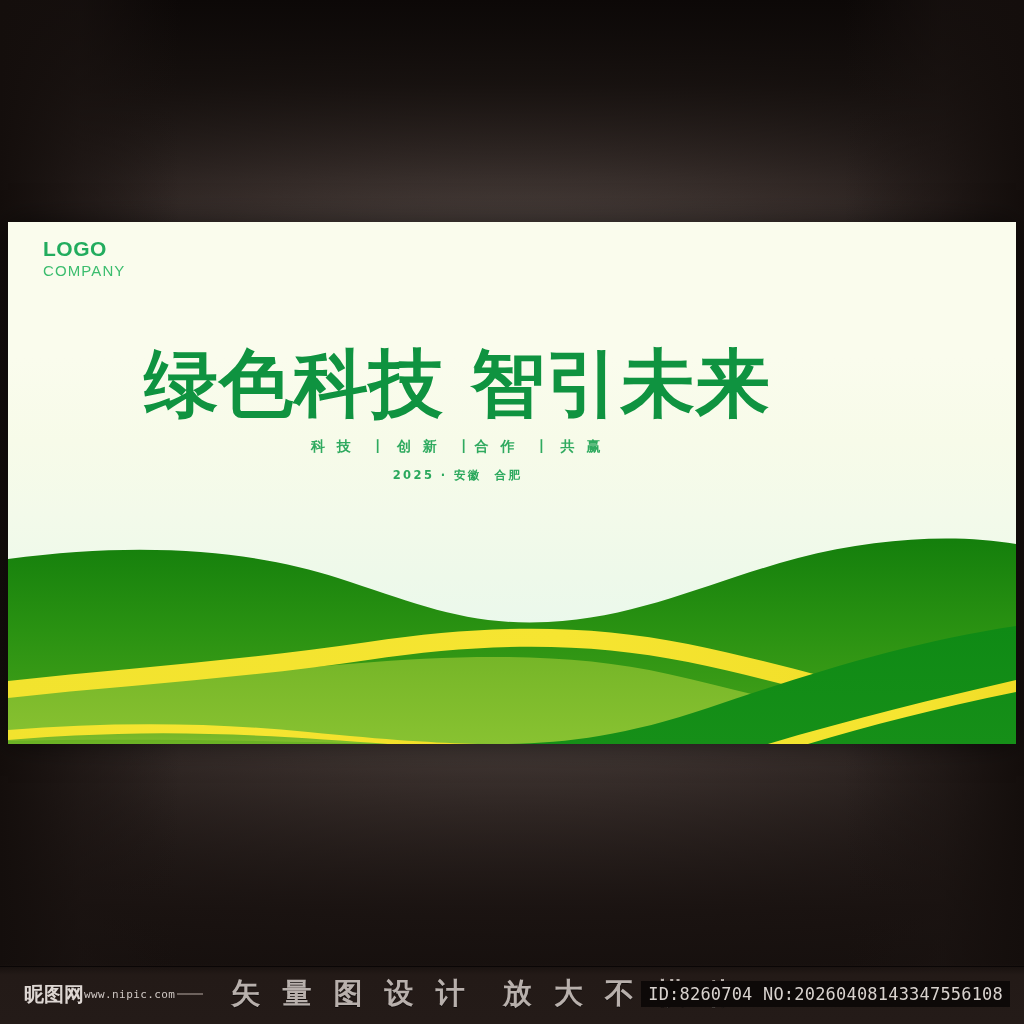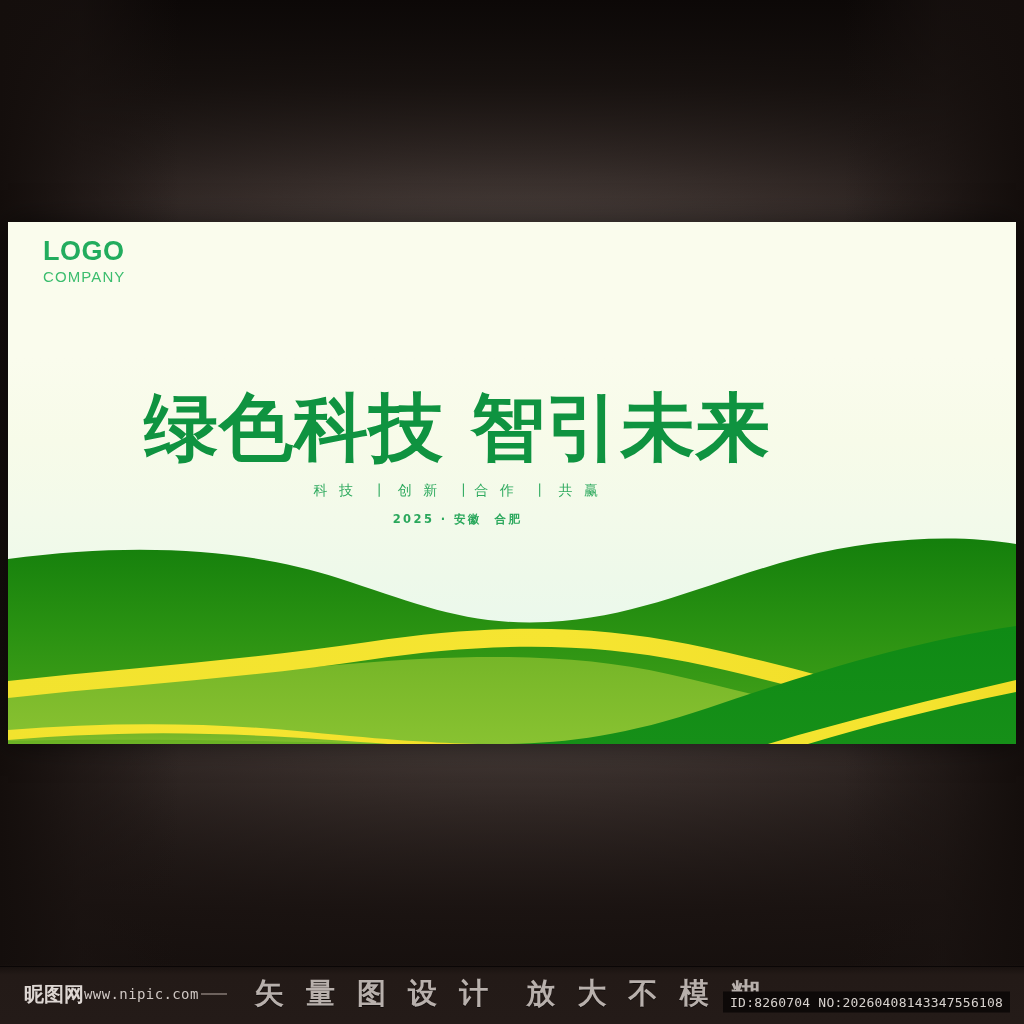--- a/index.html
+++ b/index.html
@@ -42,44 +42,45 @@
     box-shadow:0 0 26px rgba(0,0,0,.55);
   }
   #banner-svg{ position:absolute; left:0; top:0; width:1008px; height:522px; }
 
   
   #logo{
     position:absolute; left:35px; top:16px; z-index:5;
     line-height:1;
   }
   #logo-main{
-    font-size:27px; font-weight:bold; letter-spacing:.5px;
+    font-size:21px; font-weight:bold; letter-spacing:.5px;
     color:#22ac5e; font-family:"Liberation Sans",sans-serif;
   }
   #logo-sub{
     margin-top:4px;
     font-size:15px; letter-spacing:1.1px; color:#3bbd6e;
     font-family:"Liberation Sans",sans-serif;
   }
 
   
   #headline-wrap{
-    position:absolute; left:0; top:124px; width:899px; z-index:5; text-align:center;margin-top:44px;
+    position:absolute; left:0; top:124px; width:899px; z-index:5; text-align:center;
   }
   #headline{
     font-size:74px; font-weight:bold; color:#0f9340;
     letter-spacing:1px; line-height:1;
     font-family:"DejaVu Sans","Liberation Sans",sans-serif;
     white-space:pre;
   }
   #subline{
     margin-top:18px;
     font-size:14px; color:#2faa5f; letter-spacing:3.5px;
     font-family:"DejaVu Sans","Liberation Sans",sans-serif;
     white-space:pre;
+    font-weight:bold;
   }
   #dateline{
     margin-top:12px;
     font-size:11.5px; color:#2aa85c; letter-spacing:2.4px;
     font-family:"DejaVu Sans","Liberation Sans",sans-serif;
     white-space:pre;
     font-weight:bold;
   }
 
   
@@ -92,40 +93,39 @@
     position:absolute; left:0; top:2px; width:1024px; height:1px; background:#0a0606;
   }
   #nipic{
     display:flex; align-items:center; margin-left:24px; 
   }
   #nipic-cn{
     font-size:20px; color:#ddd6d2; letter-spacing:0px; font-weight:bold;
     font-family:"DejaVu Sans","Liberation Sans",sans-serif;
   }
   #nipic-url{
-    font-size:14px; color:#cfc7c3; letter-spacing:.4px;
+    font-size:11px; color:#cfc7c3; letter-spacing:.4px;
     font-family:"DejaVu Sans Mono","Liberation Mono",monospace;
   }
   #nipic-dash{
     width:26px; height:2px; background:#6d625d; margin-left:2px;
   }
   #slogan{
     margin-left:28px;
     font-size:29px; color:#b8b0ac; letter-spacing:6px; font-weight:bold;
     font-family:"DejaVu Sans","Liberation Sans",sans-serif;
     text-shadow:0 1px 0 rgba(0,0,0,.5);
     white-space:pre;
   }
   #idcode{
     position:absolute; right:14px; top:50%; transform:translateY(-50%);
-    font-size:13px; color:#d8d2ce; letter-spacing:.2px;
+    font-size:17px; color:#d8d2ce; letter-spacing:.2px;
     font-family:"DejaVu Sans Mono","Liberation Mono",monospace;
     background:#0d0908; padding:3px 7px;
     white-space:pre;
-    margin-top:8px;
   }
 </style>
 </head>
 <body>
 
 <div id="backdrop"></div>
 <div id="vign-top"></div>
 <div id="vign-bottom"></div>
 <div id="vign-left"></div>
 <div id="vign-right"></div>

